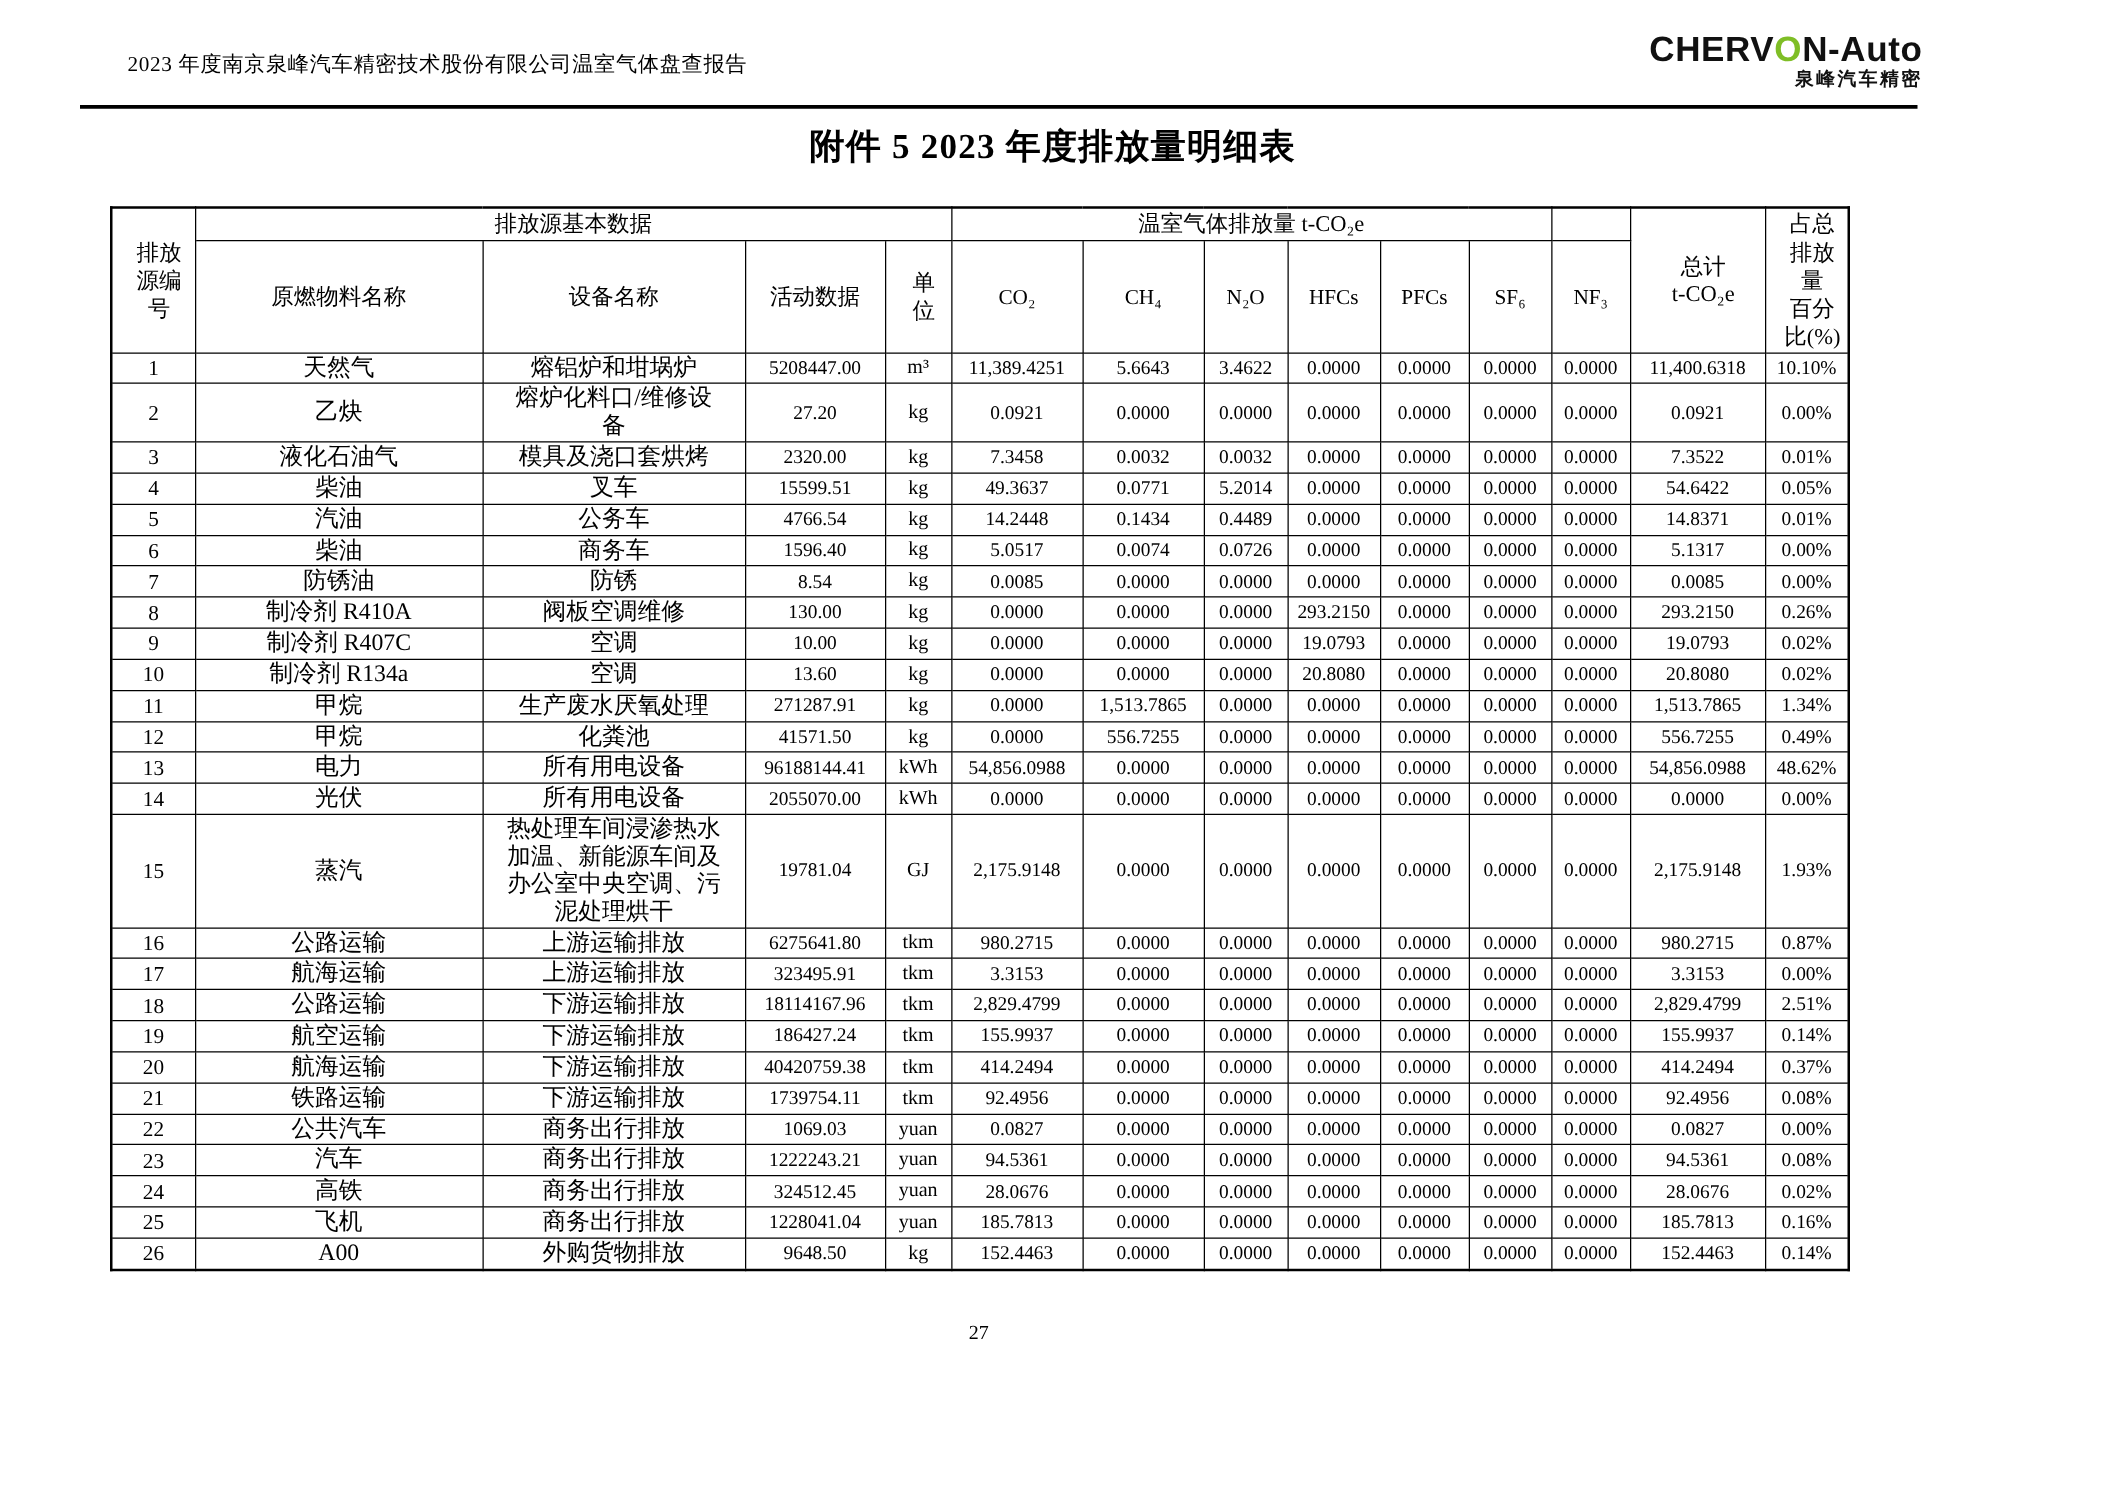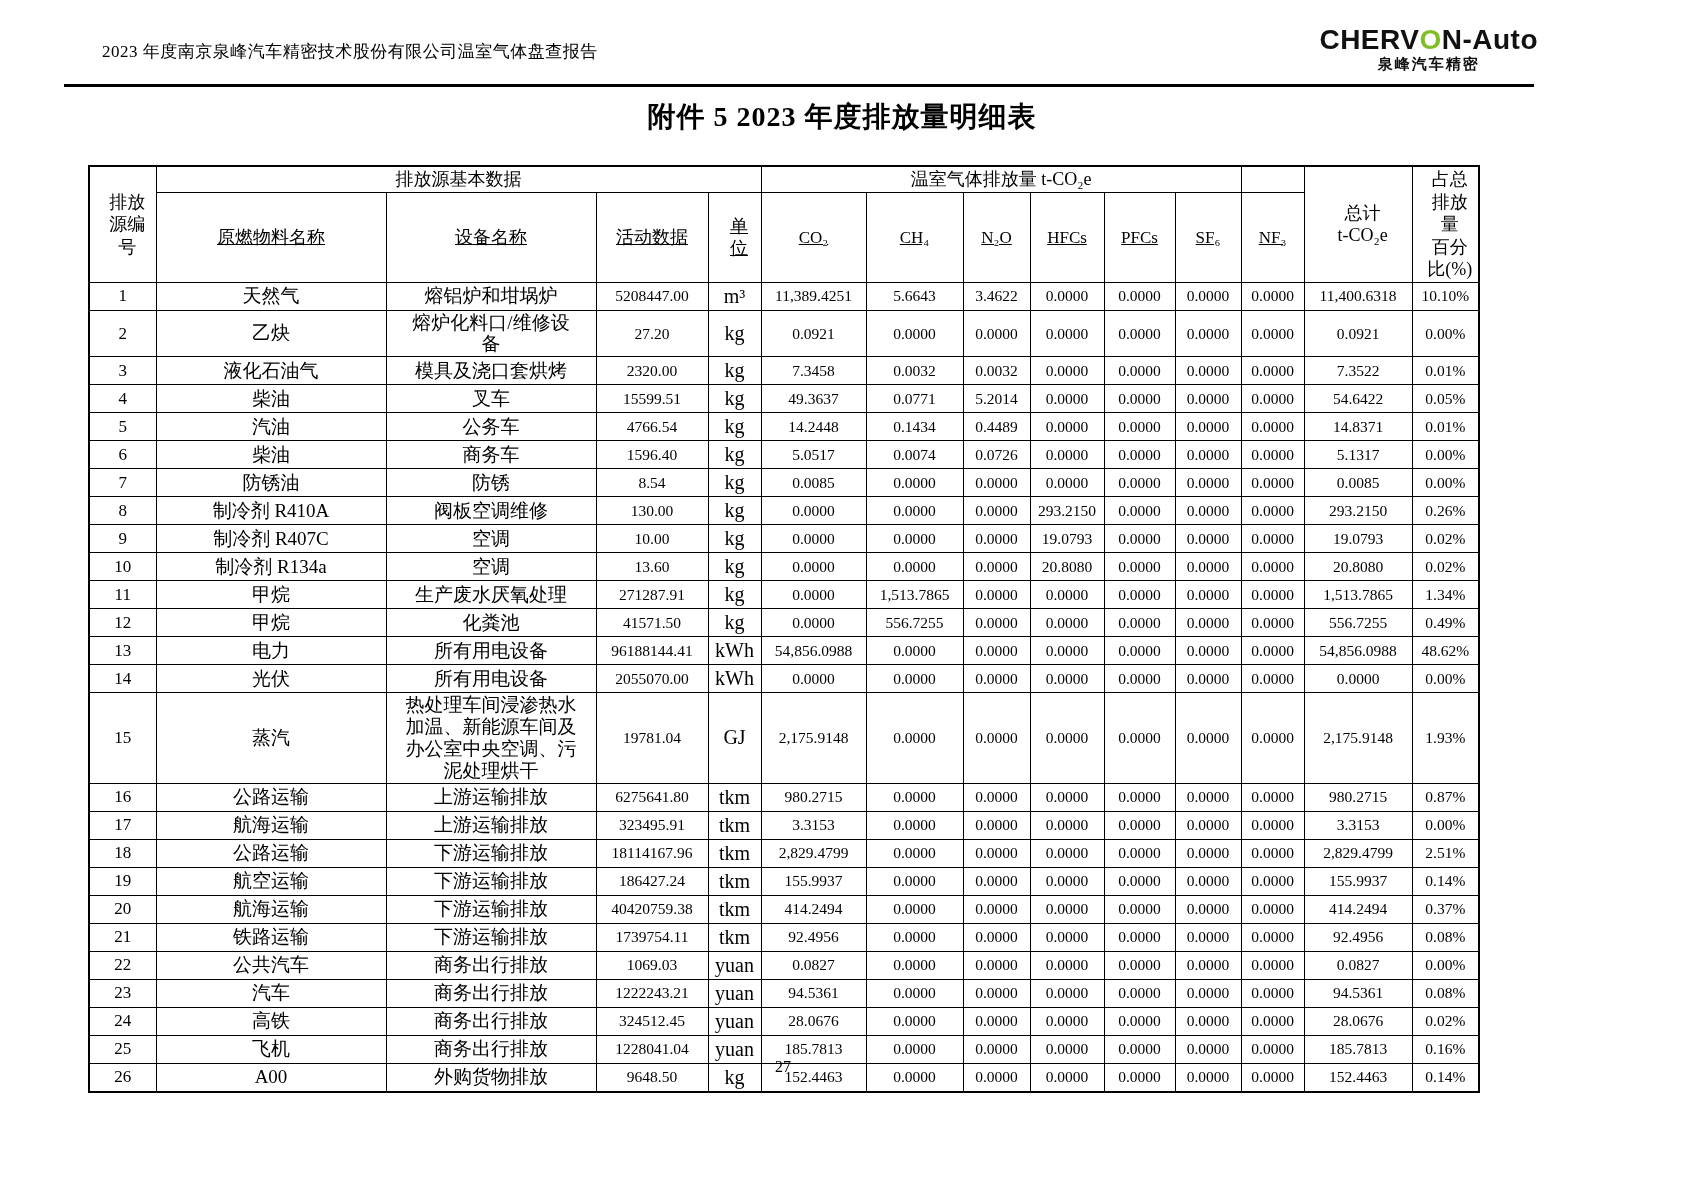--- a/index.html
+++ b/index.html
@@ -15,52 +15,52 @@
   
   .hdr-left {
     position: absolute; left: 102px; top: 40px;
     font-size: 17px; letter-spacing: 0.5px; white-space: nowrap;
   }
   .logo {
     position: absolute; right: 146px; top: 26px; text-align: right;
     font-family: "Liberation Sans", "DejaVu Sans", sans-serif;
   }
   .logo-main { font-size: 28px; font-weight: bold; letter-spacing: 0.5px; line-height: 1; color: #111; }
-  .logo-sub  { font-size: 15px; font-weight: bold; line-height: 1.2; margin-top: 1px; color: #111; letter-spacing: 2px; text-align: center; }
+  .logo-sub  { font-size: 15px; font-weight: bold; line-height: 1.2; margin-top: 1px; color: #111; letter-spacing: 2px; }
   .rule { position: absolute; left: 64px; top: 84px; width: 1470px; height: 3px; background: #000; }
 
   
   .title {
     position: absolute; left: 0; top: 98px; width: 100%;
     text-align: center; font-size: 28px; font-weight: bold; letter-spacing: 1px;
   }
 
   
   table.emissions {
     position: absolute; left: 88px; top: 165px; width: 1390px;
     border-collapse: collapse; table-layout: fixed;
     border: 2px solid #000;
   }
   .emissions th, .emissions td {
     border: 1px solid #000;
     text-align: center; vertical-align: middle;
     padding: 1px 3px; font-weight: normal; overflow: hidden;
   }
   .emissions thead tr.grp-row { height: 26px; }
-  .emissions thead tr.leaf-row { height: 88px; text-decoration: underline; }
+  .emissions thead tr.leaf-row { height: 88px; }
   .emissions tbody tr { height: 24px; }
 
   .emissions th { font-size: 18px; line-height: 1.25; }
   .emissions th.pre { white-space: pre-line; padding-left: 12px; }
   .emissions th.gas { font-size: 17px; }
 
   .emissions td { font-size: 15.5px; line-height: 1.25; }
   .emissions td.c-material, .emissions td.c-device { font-size: 19px; line-height: 1.15; }
   .emissions td.c-device { white-space: pre-line; }
-  .emissions td.c-unit { font-size: 20px; }
+  .emissions td.c-unit { font-size: 16px; }
   .emissions td.c-source-no { font-size: 17px; }
 
   
   .page-num {
     position: absolute; left: 88px; top: 1038px; width: 1390px;
     text-align: center; font-size: 16px; margin-top: 20px;
   }
 </style>
 </head>
 <body>

